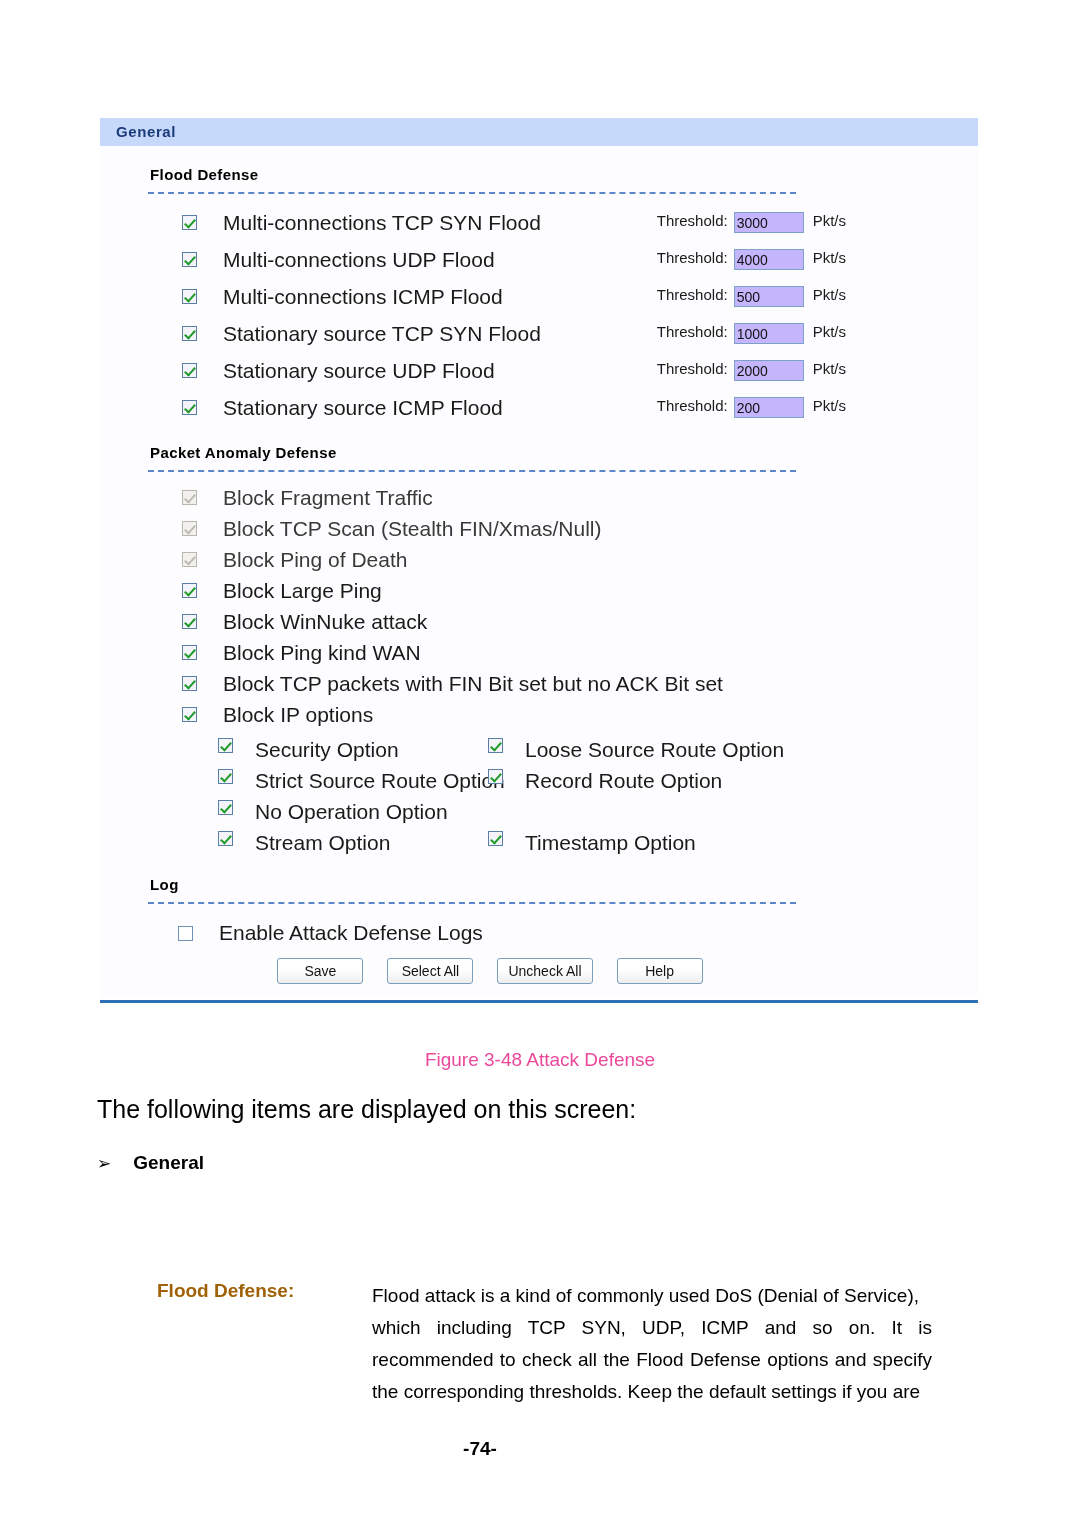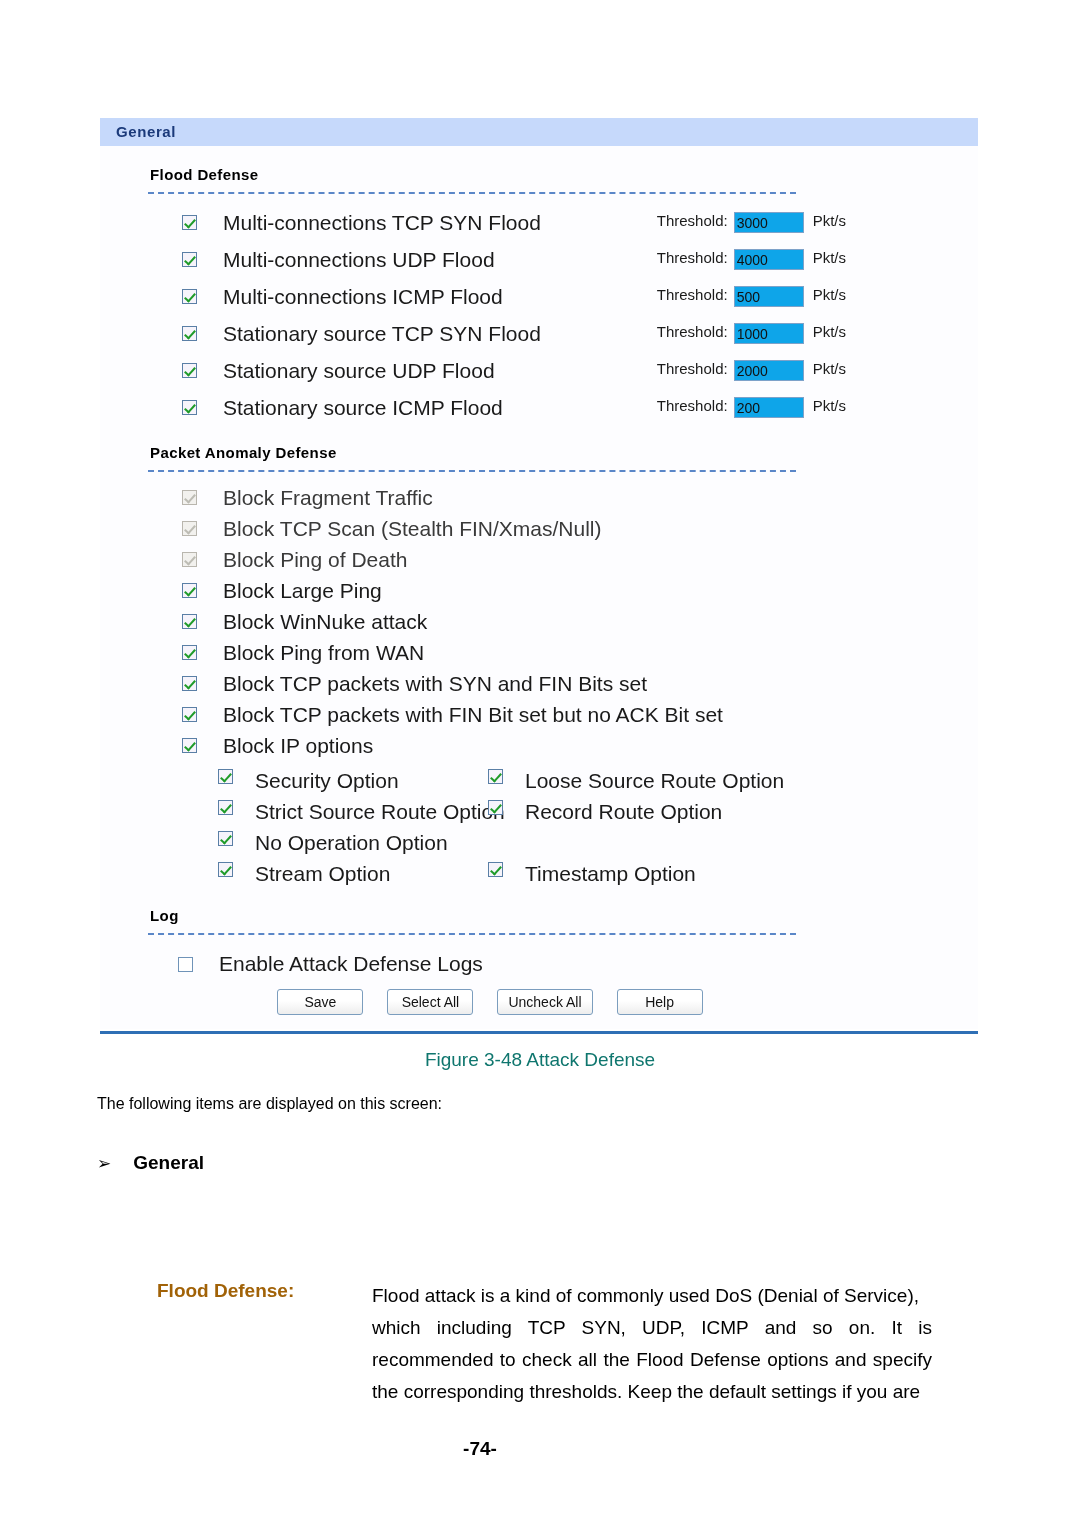--- a/index.html
+++ b/index.html
@@ -80,21 +80,21 @@
   .thresh-label {
     font-size: 15px;
     color: #1a1a1a;
     margin-right: 6px;
     white-space: nowrap;
   }
   .thresh-input {
     width: 64px;
     height: 19px;
     border: 1px solid #7da2c9;
-    background: #0ea5e9;
+    background: #c4b5fd;
     font-family: "Liberation Sans", sans-serif;
     font-size: 14px;
     color: #111111;
     padding: 0 2px;
     box-sizing: content-box;
     outline: none;
   }
   .thresh-unit {
     font-size: 15px;
     color: #1a1a1a;
@@ -200,27 +200,27 @@
   }
 
   
   .figure-caption {
     position: absolute;
     top: 1049px;
     left: 0;
     width: 1080px;
     text-align: center;
     font-size: 19px;
-    color: #0f766e;
+    color: #ec4899;
   }
   .doc-line {
     position: absolute;
     left: 97px;
     top: 1095px;
-    font-size: 16px;
+    font-size: 25px;
     color: #000000;
   }
   .bullet-head {
     position: absolute;
     left: 97px;
     top: 1152px;
     font-size: 19px;
     font-weight: bold;
     color: #000000;
     display: flex;
@@ -362,25 +362,21 @@
         <div class="opt-row anomaly">
           <span class="cb checked"></span>
           <span class="opt-label">Block Large Ping</span>
         </div>
         <div class="opt-row anomaly">
           <span class="cb checked"></span>
           <span class="opt-label">Block WinNuke attack</span>
         </div>
         <div class="opt-row anomaly">
           <span class="cb checked"></span>
-          <span class="opt-label">Block Ping from WAN</span>
-        </div>
-        <div class="opt-row anomaly">
-          <span class="cb checked"></span>
-          <span class="opt-label">Block TCP packets with SYN and FIN Bits set</span>
+          <span class="opt-label">Block Ping kind WAN</span>
         </div>
         <div class="opt-row anomaly">
           <span class="cb checked"></span>
           <span class="opt-label">Block TCP packets with FIN Bit set but no ACK Bit set</span>
         </div>
         <div class="opt-row anomaly">
           <span class="cb checked"></span>
           <span class="opt-label">Block IP options</span>
         </div>
       </div>

